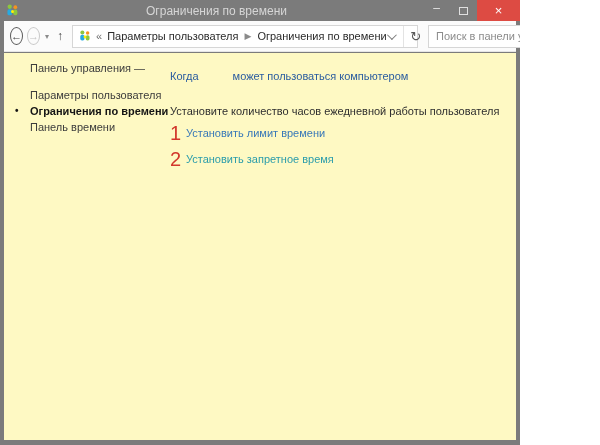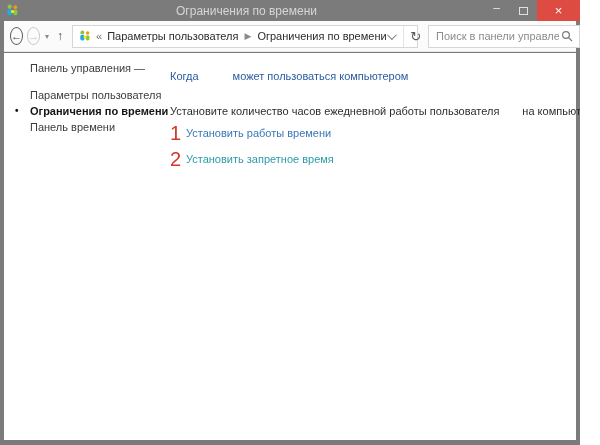--- a/index.html
+++ b/index.html
@@ -1,19 +1,19 @@
 <!DOCTYPE html>
 <html lang="ru"><head>
 <meta charset="utf-8">
 <style>
   * { margin:0; padding:0; box-sizing:border-box; }
   html,body { background:#fff; font-family:"Liberation Sans","DejaVu Sans",sans-serif; }
 
   .window {
-    position:relative; width:580px; height:445px;
+    position:relative; width:520px; height:445px;
     background:#7b7b7b; overflow:hidden;
   }
 
   
   .titlebar {
     height:21px; display:flex; align-items:center; color:#d9d9d9;
   }
   .app-icon { width:15px; height:15px; margin-left:5px; flex:0 0 auto; }
   .titlebar .title {
     flex:1; text-align:center; font-size:12px; color:#d6d6d6;
@@ -67,21 +67,21 @@
   .searchbox input {
     flex:1; border:0; outline:0; font-size:11px; padding:0 0 0 7px; min-width:0;
     font-family:"Liberation Sans","DejaVu Sans",sans-serif; color:#333;
   }
   .searchbox input::placeholder { color:#8c8c8c; opacity:1; }
   .search-icon { margin:0 6px 0 2px; flex:0 0 auto; }
 
   
   .content {
     position:absolute; top:53px; left:4px; right:4px; bottom:5px;
-    background:#ffffff; display:flex;
+    background:#fef9c3; display:flex;
   }
   .sidebar { width:160px; padding:8px 0 0 26px; font-size:11px; color:#3c3c3c; }
   .sb-home { line-height:14px; margin-bottom:12px; cursor:pointer; }
   .sb-item { position:relative; height:16px; line-height:16px; cursor:pointer; white-space:nowrap; }
   .sb-item.active { font-weight:bold; color:#141414; }
   .sb-bullet { position:absolute; left:-15px; top:0; font-size:10px; color:#141414; }
 
   .main { flex:1; padding:13px 0 0 6px; font-size:11px; color:#2e2e2e; }
   .page-heading { font-size:11px; font-weight:normal; color:#2a5c9f; line-height:20px; white-space:nowrap; }
   .gap-lg { display:inline-block; width:34px; }
@@ -184,21 +184,21 @@
     <div class="main">
       <h1 class="page-heading">
         <span>Когда</span><span class="gap-lg"></span><span>может пользоваться компьютером</span>
       </h1>
 
       <div class="desc desc-1">
         <span>Установите количество часов ежедневной работы пользователя</span><span class="gap-md"></span><span>на компьютере</span>
       </div>
       <div class="link-row">
         <span class="annot-num">1</span>
-        <span class="task-link link-blue">Установить работы времени</span>
+        <span class="task-link link-blue">Установить лимит времени</span>
       </div>
 
       <div class="link-row">
         <span class="annot-num">2</span>
         <span class="task-link link-teal">Установить запретное время</span>
       </div>
     </div>
   </div>
 </div>
 

